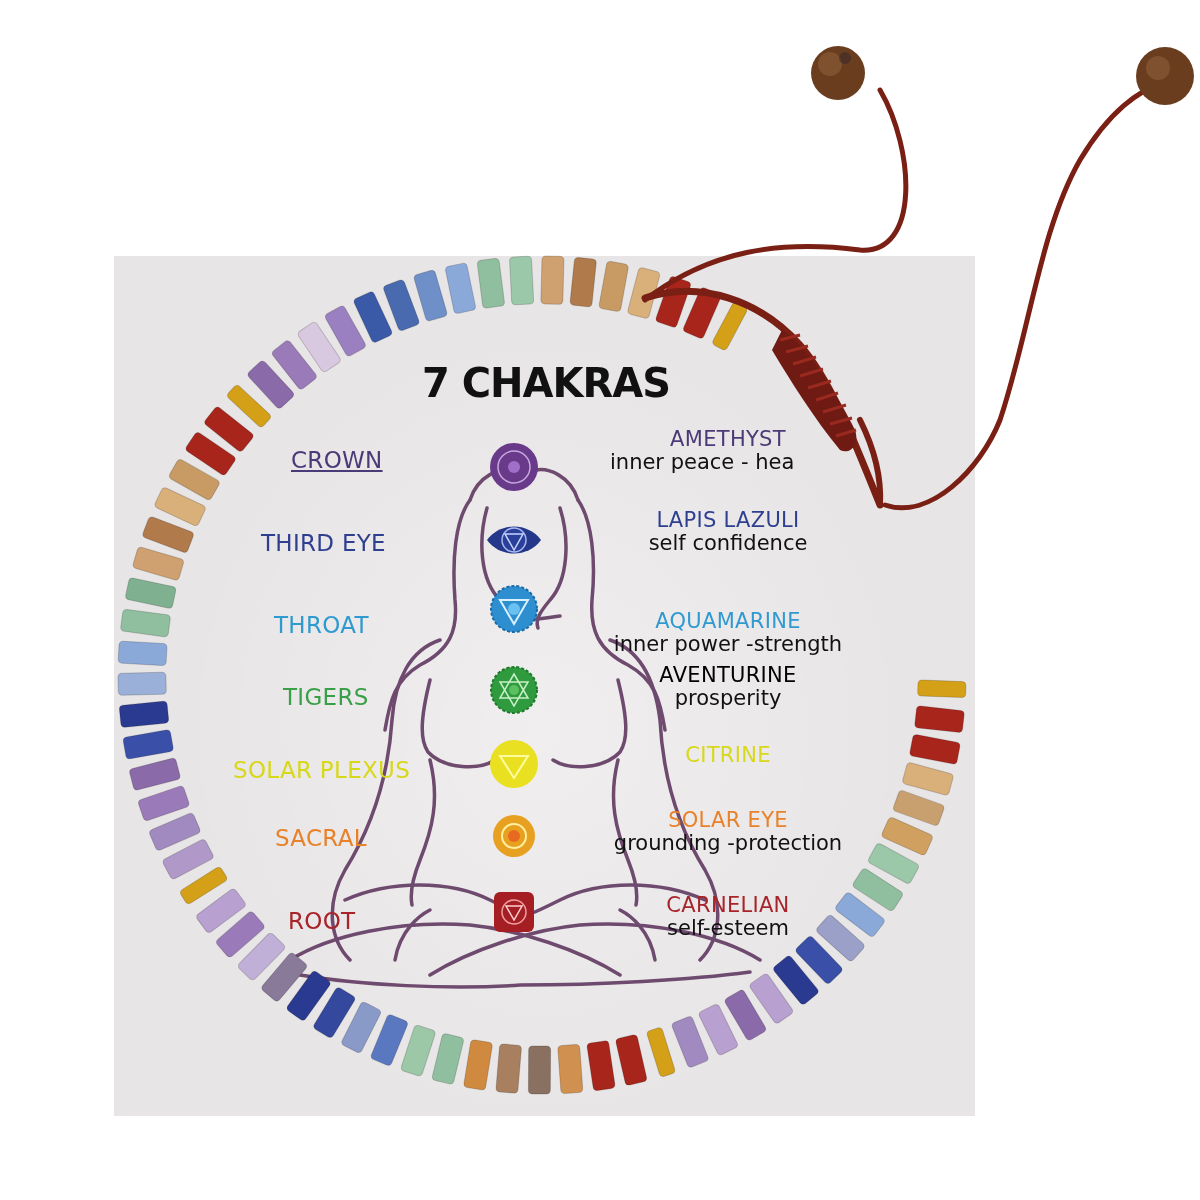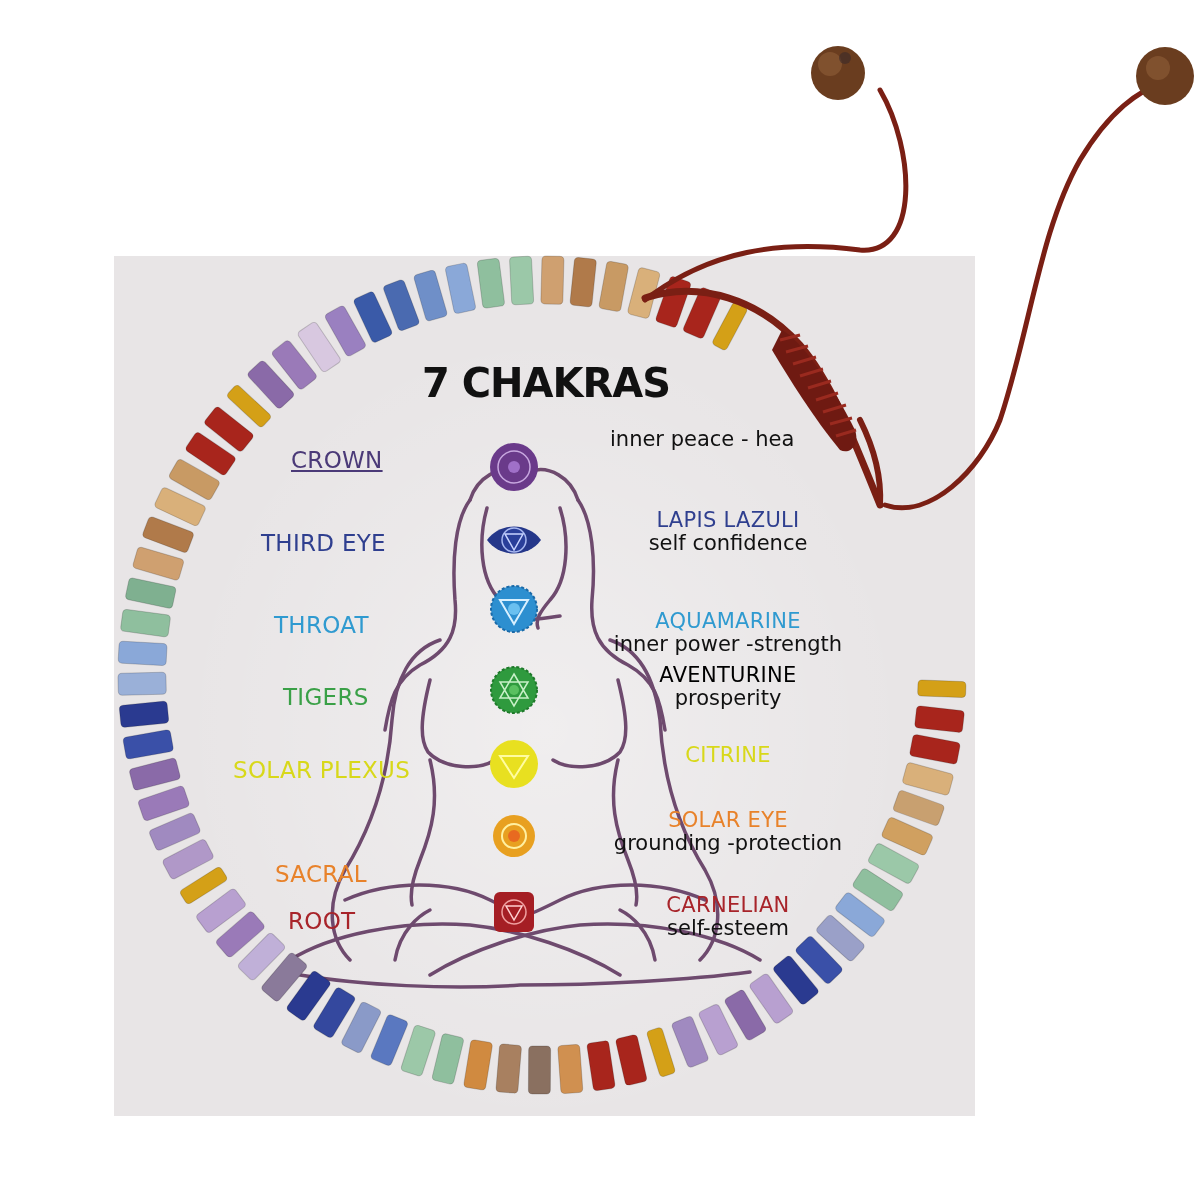--- a/index.html
+++ b/index.html
@@ -196,24 +196,25 @@
   </g>
 </svg>
 
 <div class="title">7 CHAKRAS</div>
 
 <div class="chakra-label" style="left: 291px; top: 447px; color: rgb(75, 58, 120); text-decoration: underline;">CROWN</div>
 <div class="chakra-label" style="left: 261px; top: 530px; color: rgb(47, 63, 143);">THIRD EYE</div>
 <div class="chakra-label" style="left: 274px; top: 612px; color: rgb(47, 154, 208); text-align: right;">THROAT</div>
 <div class="chakra-label" style="left: 283px; top: 684px; color: rgb(58, 160, 71);">TIGERS</div>
 <div class="chakra-label" style="left: 233px; top: 757px; color: rgb(216, 216, 26);">SOLAR PLEXUS</div>
-<div class="chakra-label" style="left: 275px; top: 825px; color: rgb(232, 130, 42); margin-top: 36px;">SACRAL</div>
+<div class="chakra-label" style="left: 275px; top: 825px; color: rgb(232, 130, 42);">SACRAL</div>
 <div class="chakra-label" style="left: 288px; top: 908px; color: rgb(168, 36, 42);">ROOT</div>
 
 <div class="stone" style="left:588px; top:428px;">
+  <div class="stone-name" style="color: rgb(75, 58, 120);">AMETHYST</div>
   <div class="stone-meaning" style="text-align:left; padding-left:22px;">inner peace - hea</div>
 </div>
 <div class="stone" style="left:588px; top:509px;">
   <div class="stone-name" style="color: rgb(47, 63, 143);">LAPIS LAZULI</div>
   <div class="stone-meaning">self confidence</div>
 </div>
 <div class="stone" style="left:588px; top:593px;">
   <div class="stone-name" style="color: rgb(47, 154, 208); margin-top: 17px;">AQUAMARINE</div>
   <div class="stone-meaning">inner power -strength</div>
 </div>

